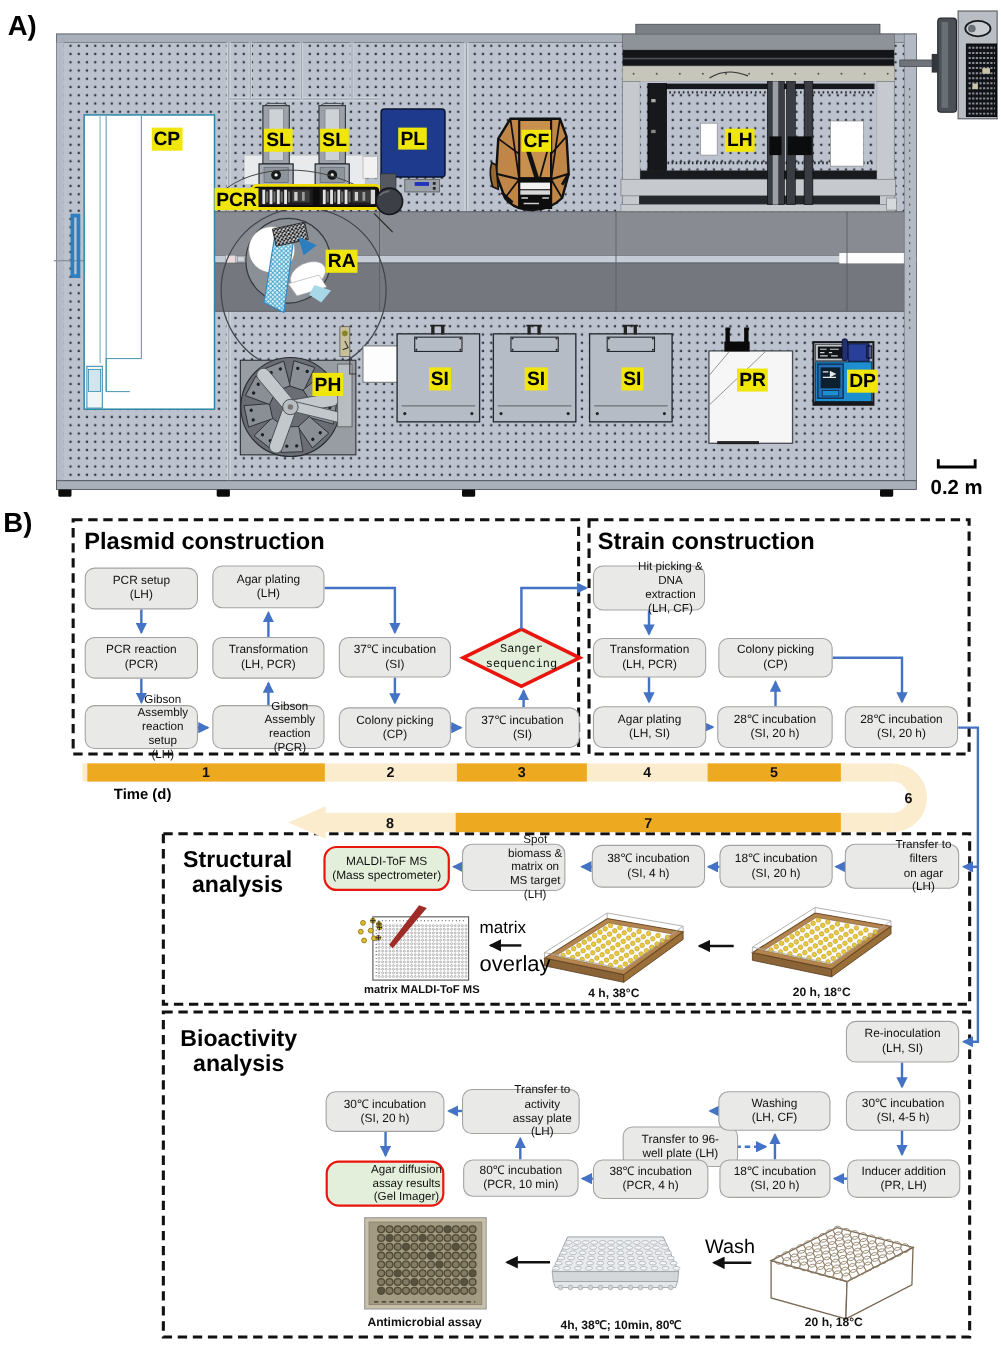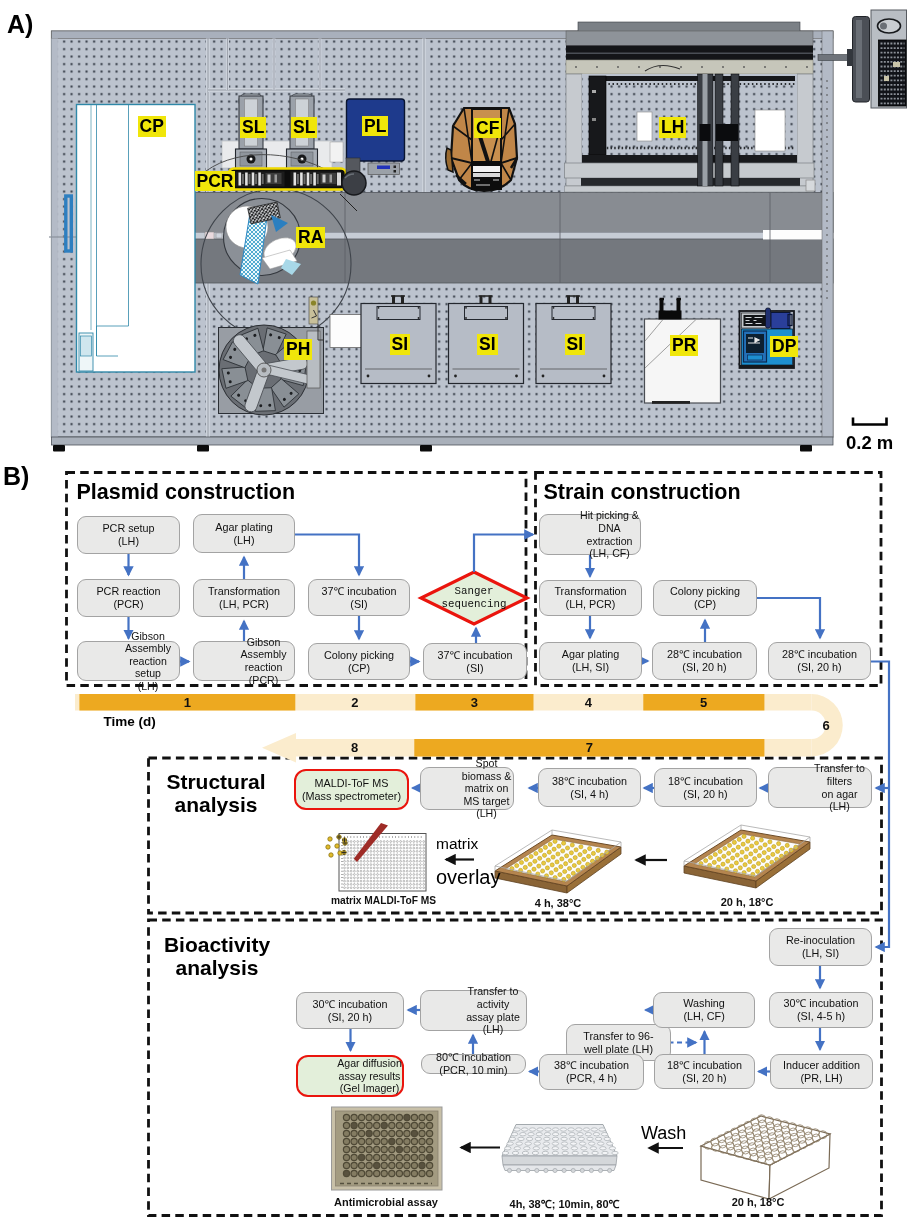--- a/index.html
+++ b/index.html
@@ -1303,21 +1303,21 @@
   </div>
 <div class="fb" style="left:653px;top:992px;width:102px;height:36px;text-align:right;">
     <div>Washing<br>(LH, CF)</div>
   </div>
 <div class="fb" style="left:769px;top:992px;width:104px;height:36px;">
     <div>30℃ incubation<br>(SI, 4-5 h)</div>
   </div>
 <div class="fb red f3" style="left:296px;top:1055px;width:108px;height:42px;">
     <div>Agar diffusion<br>assay results<br>(Gel Imager)</div>
   </div>
-<div class="fb" style="left:421px;top:1054px;width:105px;height:20px;">
+<div class="fb" style="left:421px;top:1054px;width:105px;height:34px;">
     <div>80℃ incubation<br>(PCR, 10 min)</div>
   </div>
 <div class="fb" style="left:539px;top:1054px;width:105px;height:36px;">
     <div>38℃ incubation<br>(PCR, 4 h)</div>
   </div>
 <div class="fb" style="left:654px;top:1054px;width:101px;height:35px;">
     <div>18℃ incubation<br>(SI, 20 h)</div>
   </div>
 <div class="fb" style="left:770px;top:1054px;width:103px;height:35px;">
     <div>Inducer addition<br>(PR, LH)</div>

